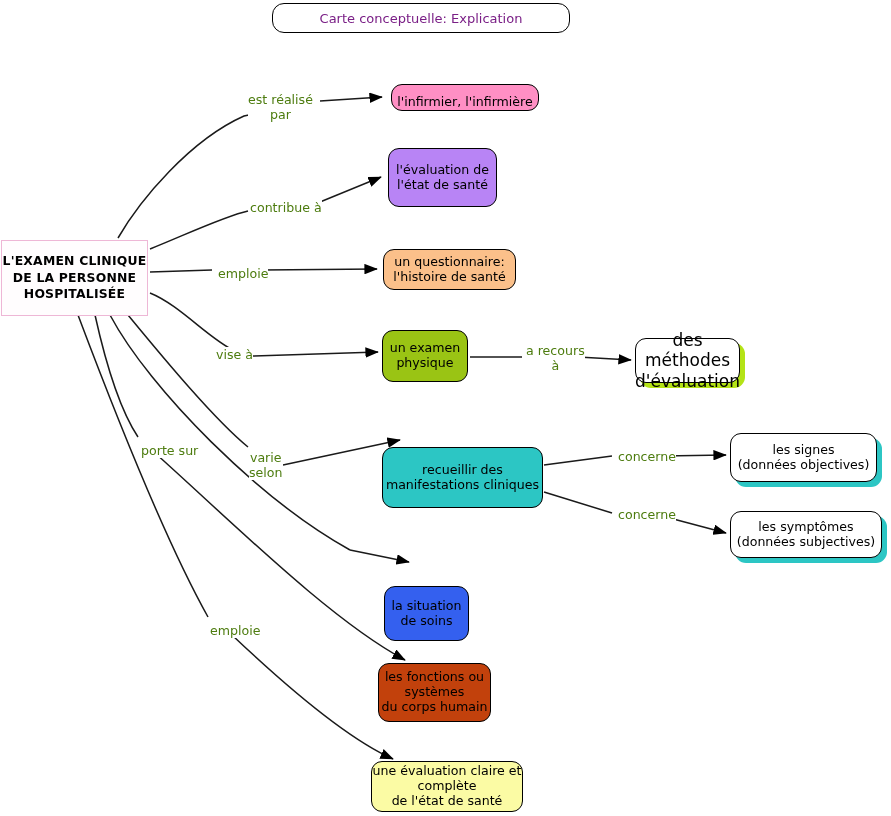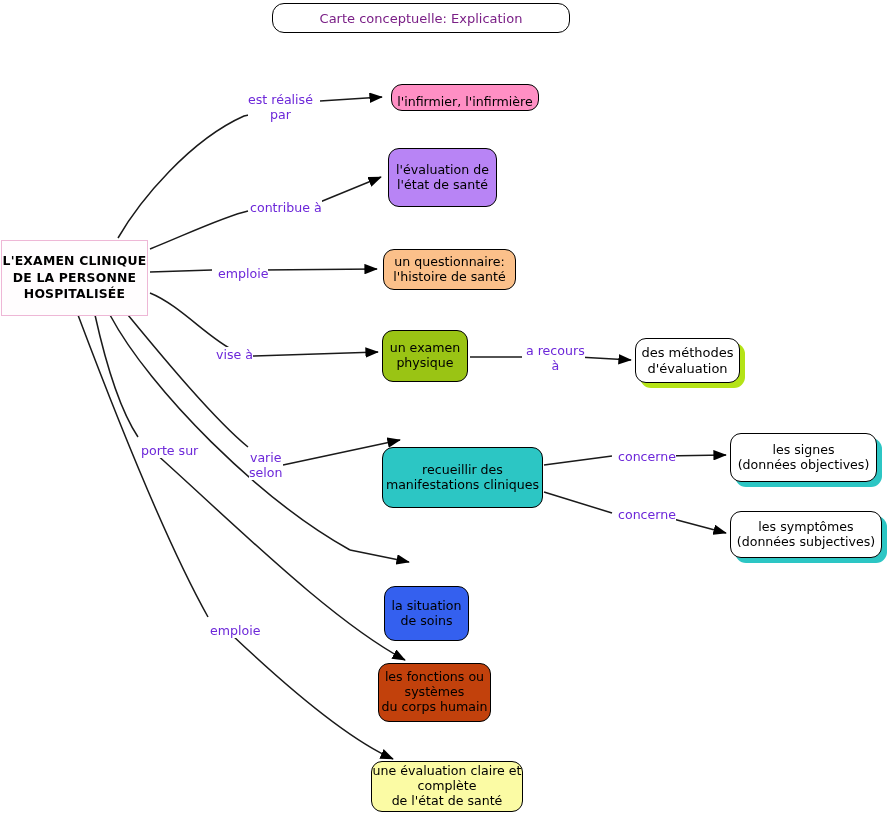--- a/index.html
+++ b/index.html
@@ -70,21 +70,21 @@
     white-space: pre-line;
     z-index: 3;
   }
   .shadow {
     position: absolute;
     border-radius: 11px;
     z-index: 2;
   }
   .edge-label {
     position: absolute;
-    color: #6d28d9;
+    color: #4d7c0f;
     font-size: 12.6px;
     text-align: center;
     line-height: 1.2;
     white-space: pre-line;
     background: #ffffff;
     z-index: 4;
   }
 </style>
 </head>
 <body>
@@ -135,21 +135,21 @@
 
   <div id="nodes-group">
       <div class="node" style="left: 391px; top: 84px; width: 148px; height: 27px; background: rgb(255, 143, 196); font-size: 12.6px; align-items: flex-end;"><span>l'infirmier, l'infirmière</span></div>
       <div class="node" style="left: 388px; top: 148px; width: 109px; height: 59px; background: rgb(184, 132, 245); font-size: 12.6px;"><span>l'évaluation de
 l'état de santé</span></div>
       <div class="node" style="left: 383px; top: 249px; width: 133px; height: 41px; background: rgb(251, 192, 138); font-size: 12.6px;"><span>un questionnaire:
 l'histoire de santé</span></div>
       <div class="node" style="left: 382px; top: 330px; width: 86px; height: 52px; background: rgb(154, 196, 20); font-size: 12.6px;"><span>un examen
 physique</span></div>
       <div class="shadow" style="left: 640px; top: 343px; width: 105px; height: 45px; background: rgb(180, 227, 22);"></div>
-      <div class="node" style="left: 635px; top: 338px; width: 105px; height: 45px; background: rgb(255, 255, 255); font-size: 13px;"><span>des méthodes
+      <div class="node" style="left: 635px; top: 338px; width: 105px; height: 45px; background: rgb(255, 255, 255); font-size: 17px;"><span>des méthodes
 d'évaluation</span></div>
       <div class="node" style="left: 382px; top: 447px; width: 161px; height: 61px; background: rgb(44, 198, 196); font-size: 12.6px; align-items: center;"><span>recueillir des
 manifestations cliniques</span></div>
       <div class="shadow" style="left: 735px; top: 438px; width: 147px; height: 49px; background: rgb(44, 198, 196);"></div>
       <div class="node" style="left: 730px; top: 433px; width: 147px; height: 49px; background: rgb(255, 255, 255); font-size: 12.6px;"><span>les signes
 (données objectives)</span></div>
       <div class="shadow" style="left: 735px; top: 516px; width: 152px; height: 47px; background: rgb(44, 198, 196);"></div>
       <div class="node" style="left: 730px; top: 511px; width: 152px; height: 47px; background: rgb(255, 255, 255); font-size: 12.6px;"><span>les symptômes
 (données subjectives)</span></div>
       <div class="node" style="left: 384px; top: 562px; width: 85px; height: 55px; background: rgb(52, 96, 239); font-size: 12.6px; margin-top: 24px;"><span>la situation

